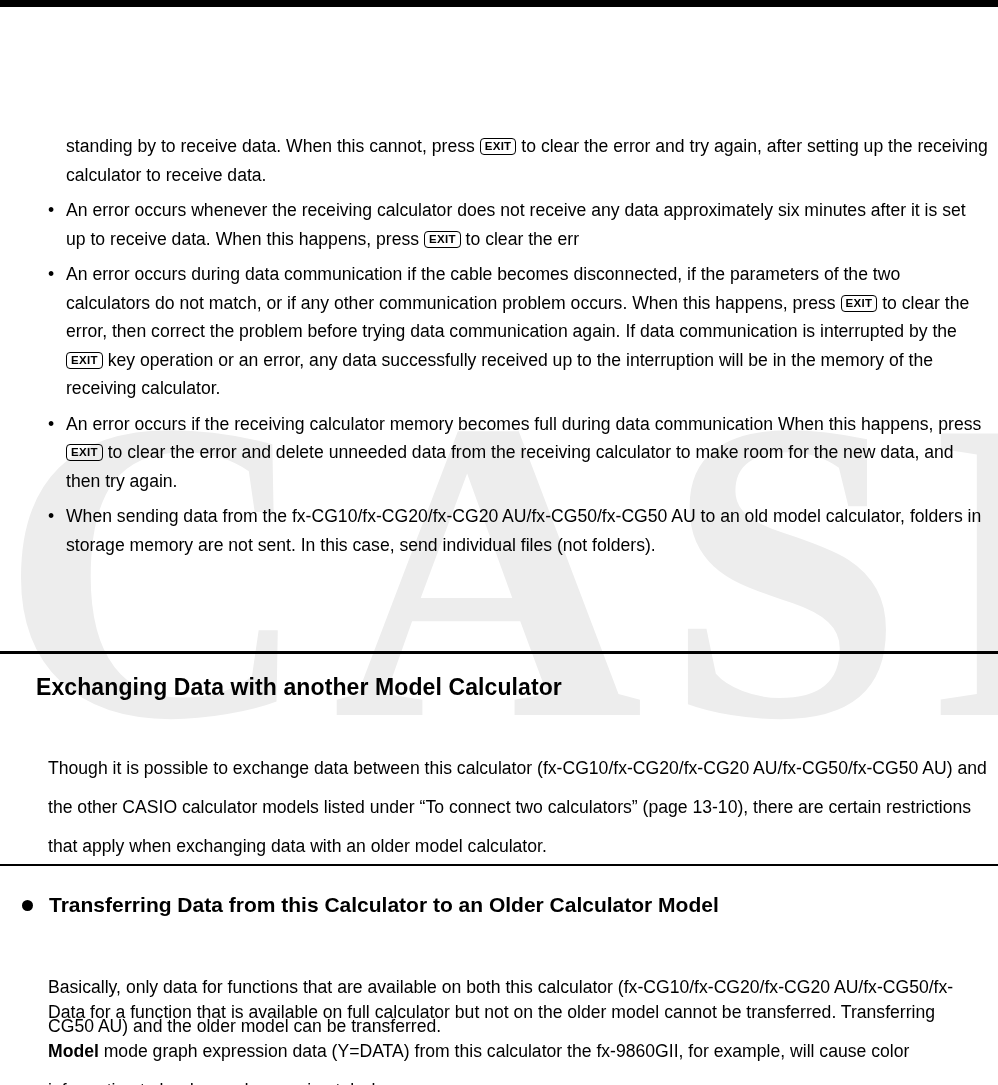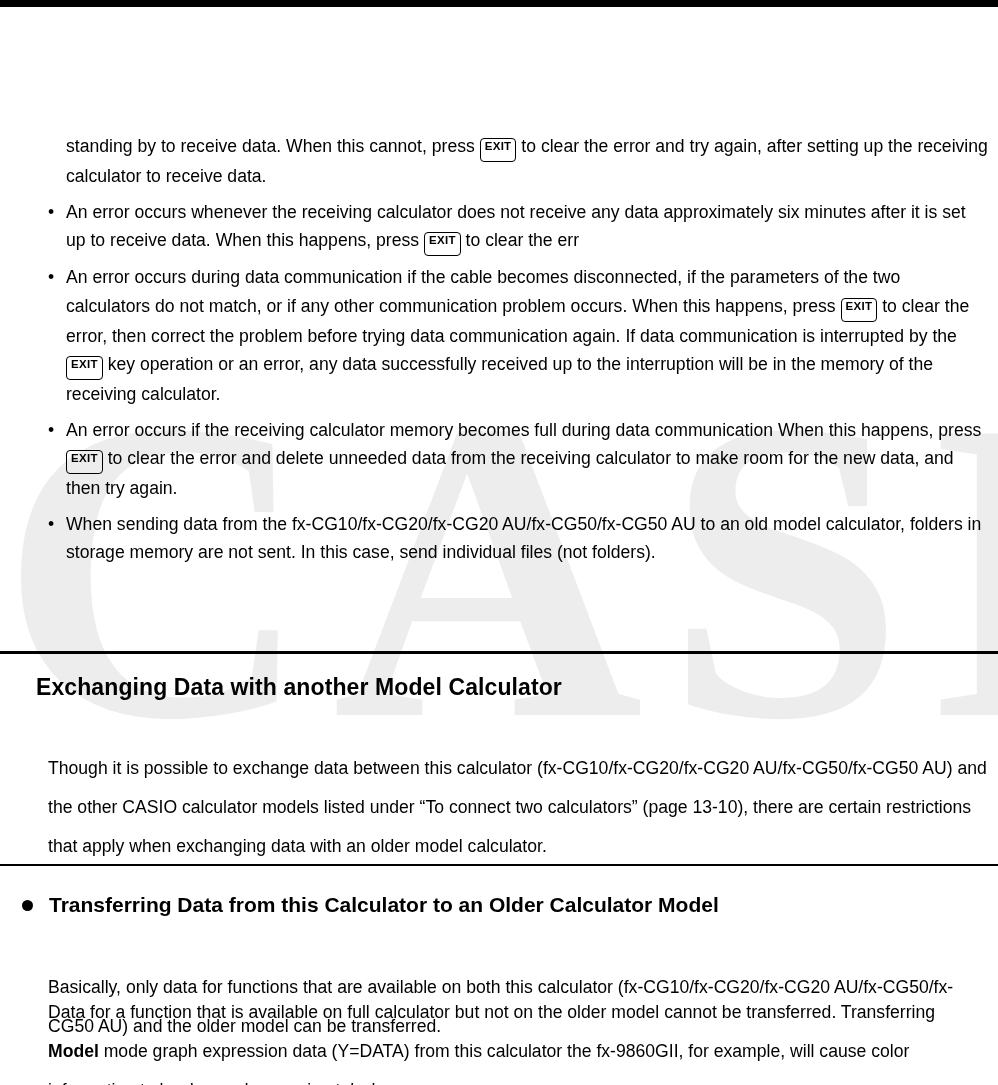--- a/index.html
+++ b/index.html
@@ -81,21 +81,21 @@
     top: 0;
     font-size: 17.6px;
     line-height: 28.5px;
   }
 
   
   .keycap {
     display: inline-block;
     border: 1.4px solid #000;
     border-radius: 4px;
-    padding: 0px 4px 8px 4px;
+    padding: 0px 4px 1px 4px;
     font-size: 11.5px;
     font-weight: bold;
     line-height: 14px;
     vertical-align: 2px;
     letter-spacing: 0.3px;
     font-family: "Liberation Sans", sans-serif;
   }
 
   
   .rule {

